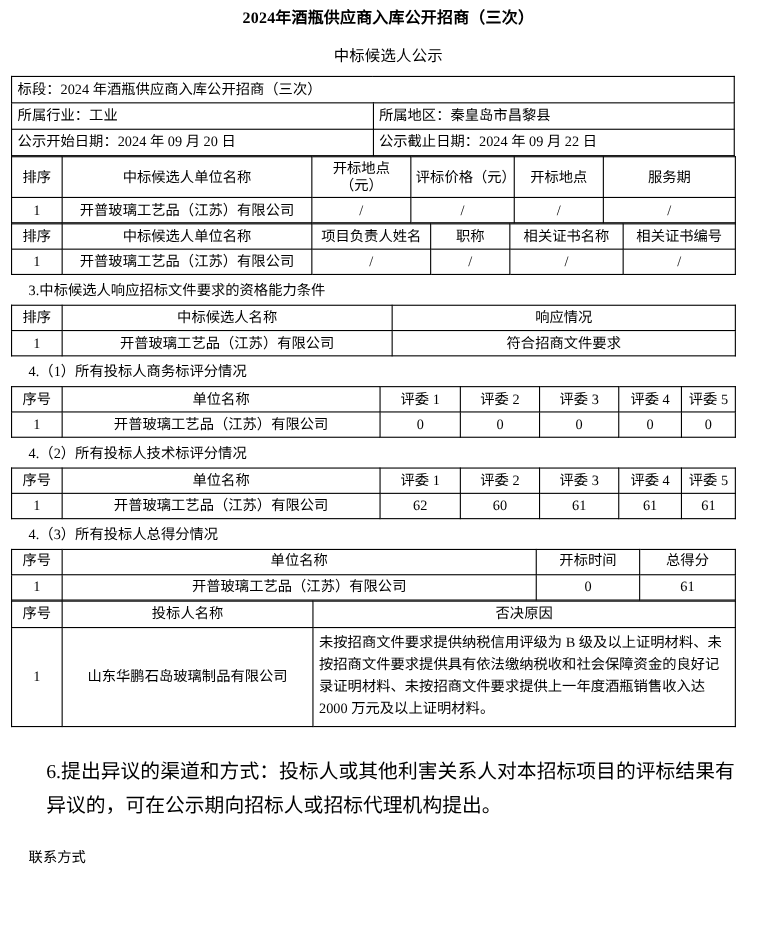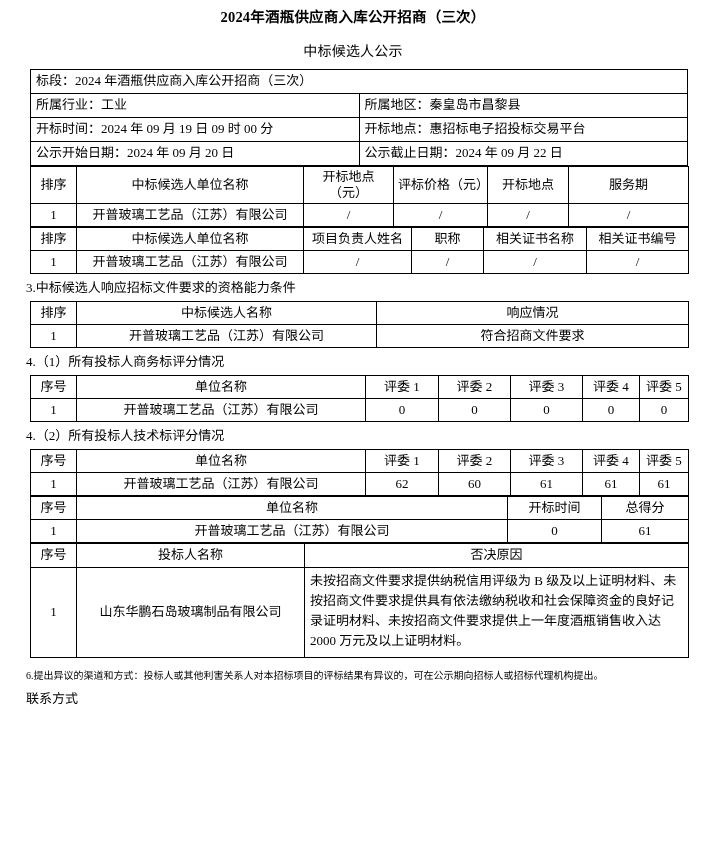--- a/index.html
+++ b/index.html
@@ -37,21 +37,21 @@
     font-weight: normal;
     font-size: 14px;
     line-height: 1;
     padding-top: 20px;
     padding-bottom: 10px;
     letter-spacing: 0.2px;
   }
 
   
   .frame {
-    margin: 0 22px 0 30px;
+    margin: 0 22px 0 10px;
     width: 658px;
     border-collapse: collapse;
     table-layout: fixed;
     font-size: 13px;
   }
   .frame td, .frame th {
     border: 1px solid #000000;
     padding: 2px 4px;
     font-weight: normal;
     vertical-align: middle;
@@ -91,23 +91,23 @@
   .reason-table .reason-body td { height: 90px; }
   .reason-table .reason-text {
     text-align: left;
     line-height: 1.55;
     padding: 3px 4px 3px 5px;
     vertical-align: top;
   }
 
   
   .para {
-    margin: 0;
+    margin: 16px;
     padding: 9px 22px 0 26px;
-    font-size: 10px;
+    font-size: 18px;
     line-height: 1.75;
     text-align: justify;
   }
   .para-tight {
     margin: 0;
     padding: 6px 22px 0 26px;
     font-size: 13px;
     line-height: 1.4;
   }
 </style>
@@ -124,24 +124,20 @@
         <col style="width:50%">
         <col style="width:50%">
       </colgroup>
     <tbody>
       <tr>
         <td colspan="2">标段：2024 年酒瓶供应商入库公开招商（三次）</td>
       </tr>
       <tr>
         <td>所属行业：工业</td>
         <td>所属地区：秦皇岛市昌黎县</td>
-      </tr>
-      <tr>
-        <td>开标时间：2024 年 09 月 19 日 09 时 00 分</td>
-        <td>开标地点：惠招标电子招投标交易平台</td>
       </tr>
       <tr>
         <td>公示开始日期：2024 年 09 月 20 日</td>
         <td>公示截止日期：2024 年 09 月 22 日</td>
       </tr>
     </tbody>
   </table>
 
   <table class="frame data-table">
     <colgroup>
@@ -281,20 +277,21 @@
         <td class="cell-name">开普玻璃工艺品（江苏）有限公司</td>
         <td>62</td>
         <td>60</td>
         <td>61</td>
         <td>61</td>
         <td>61</td>
       </tr>
     </tbody>
   </table>
 
+  <p class="section-label">4.（3）所有投标人总得分情况</p>
   <table class="frame data-table">
     <colgroup>
       <col style="width:46px">
         <col style="width:431px">
         <col style="width:94px">
         <col style="width:87px">
     </colgroup>
     <tbody>
       <tr>
         <td>序号</td>

